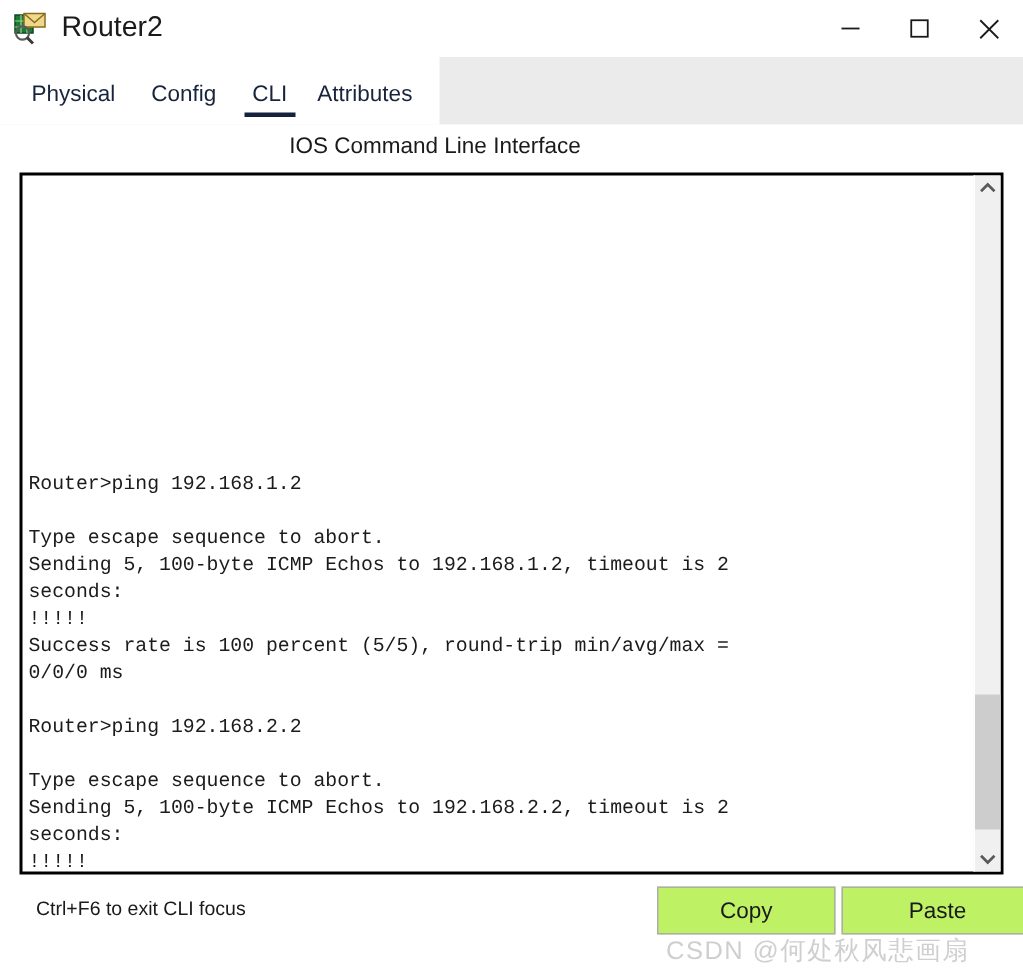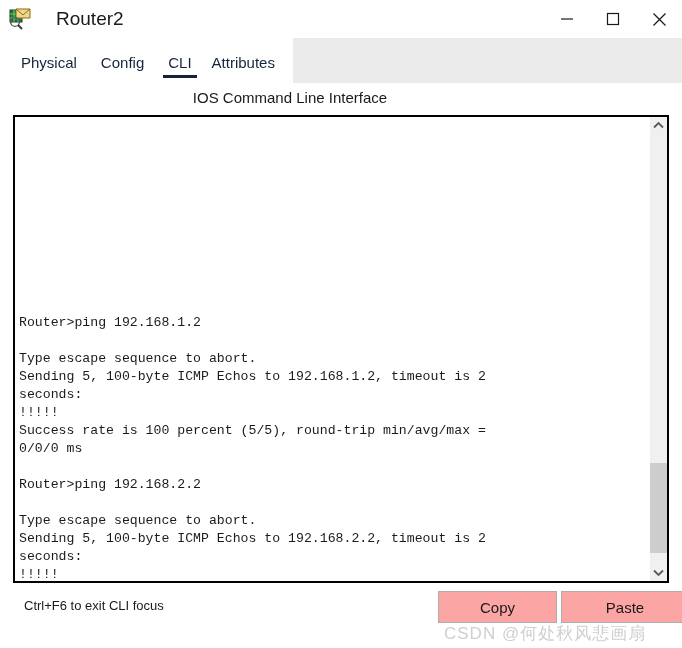--- a/index.html
+++ b/index.html
@@ -26,21 +26,21 @@
   }
   .title-icon {
     width: 24px; height: 24px;
     margin-left: 8px;
     position: relative;
     flex: 0 0 auto;
   }
   .title-text {
     font-size: 19px;
     color: #1a1a1a;
-    margin-left: 24px;
+    margin-left: 9px;
     letter-spacing: 0px;
     white-space: nowrap;
   }
   .win-controls {
     position: absolute;
     right: 0; top: 0;
     height: 38px;
     display: flex;
     align-items: center;
   }
@@ -162,21 +162,21 @@
     position: absolute;
     left: 24px; top: 598px;
     font-size: 13px;
     color: #1a1a1a;
     white-space: nowrap;
   }
   .btn {
     position: absolute;
     top: 591px;
     height: 32px;
-    background: #fca5a5;
+    background: #bef264;
     border: 1px solid #adadad;
     box-sizing: border-box;
     font-size: 15px;
     color: #1a1a1a;
     display: flex;
     align-items: center;
     justify-content: center;
     font-family: "Liberation Sans", sans-serif;
   }
   .btn-copy { left: 438px; width: 119px; }

